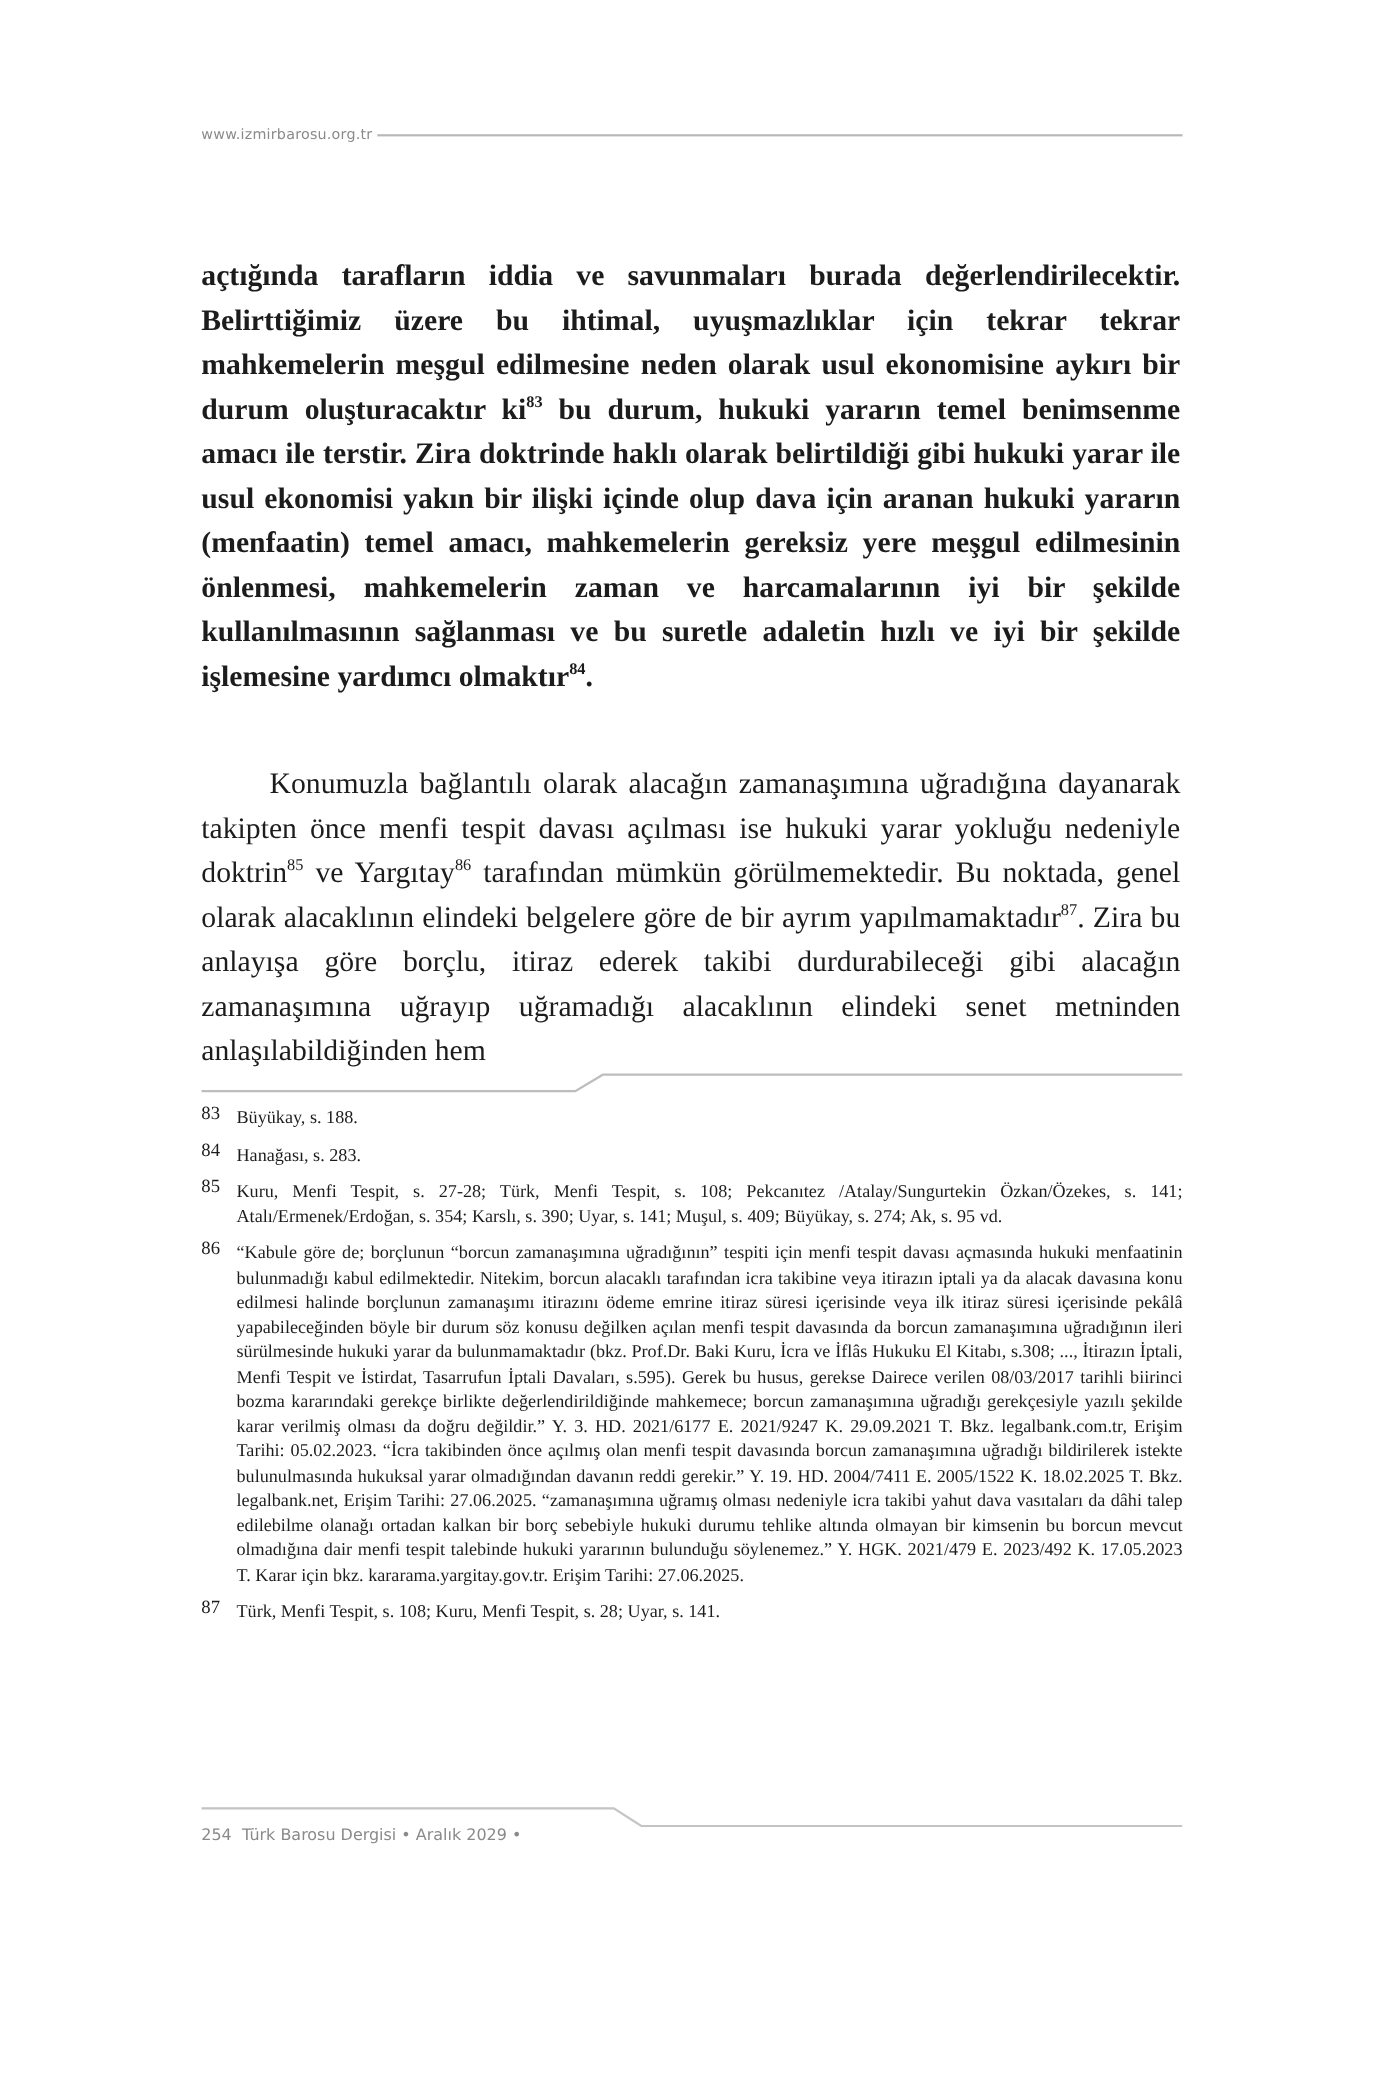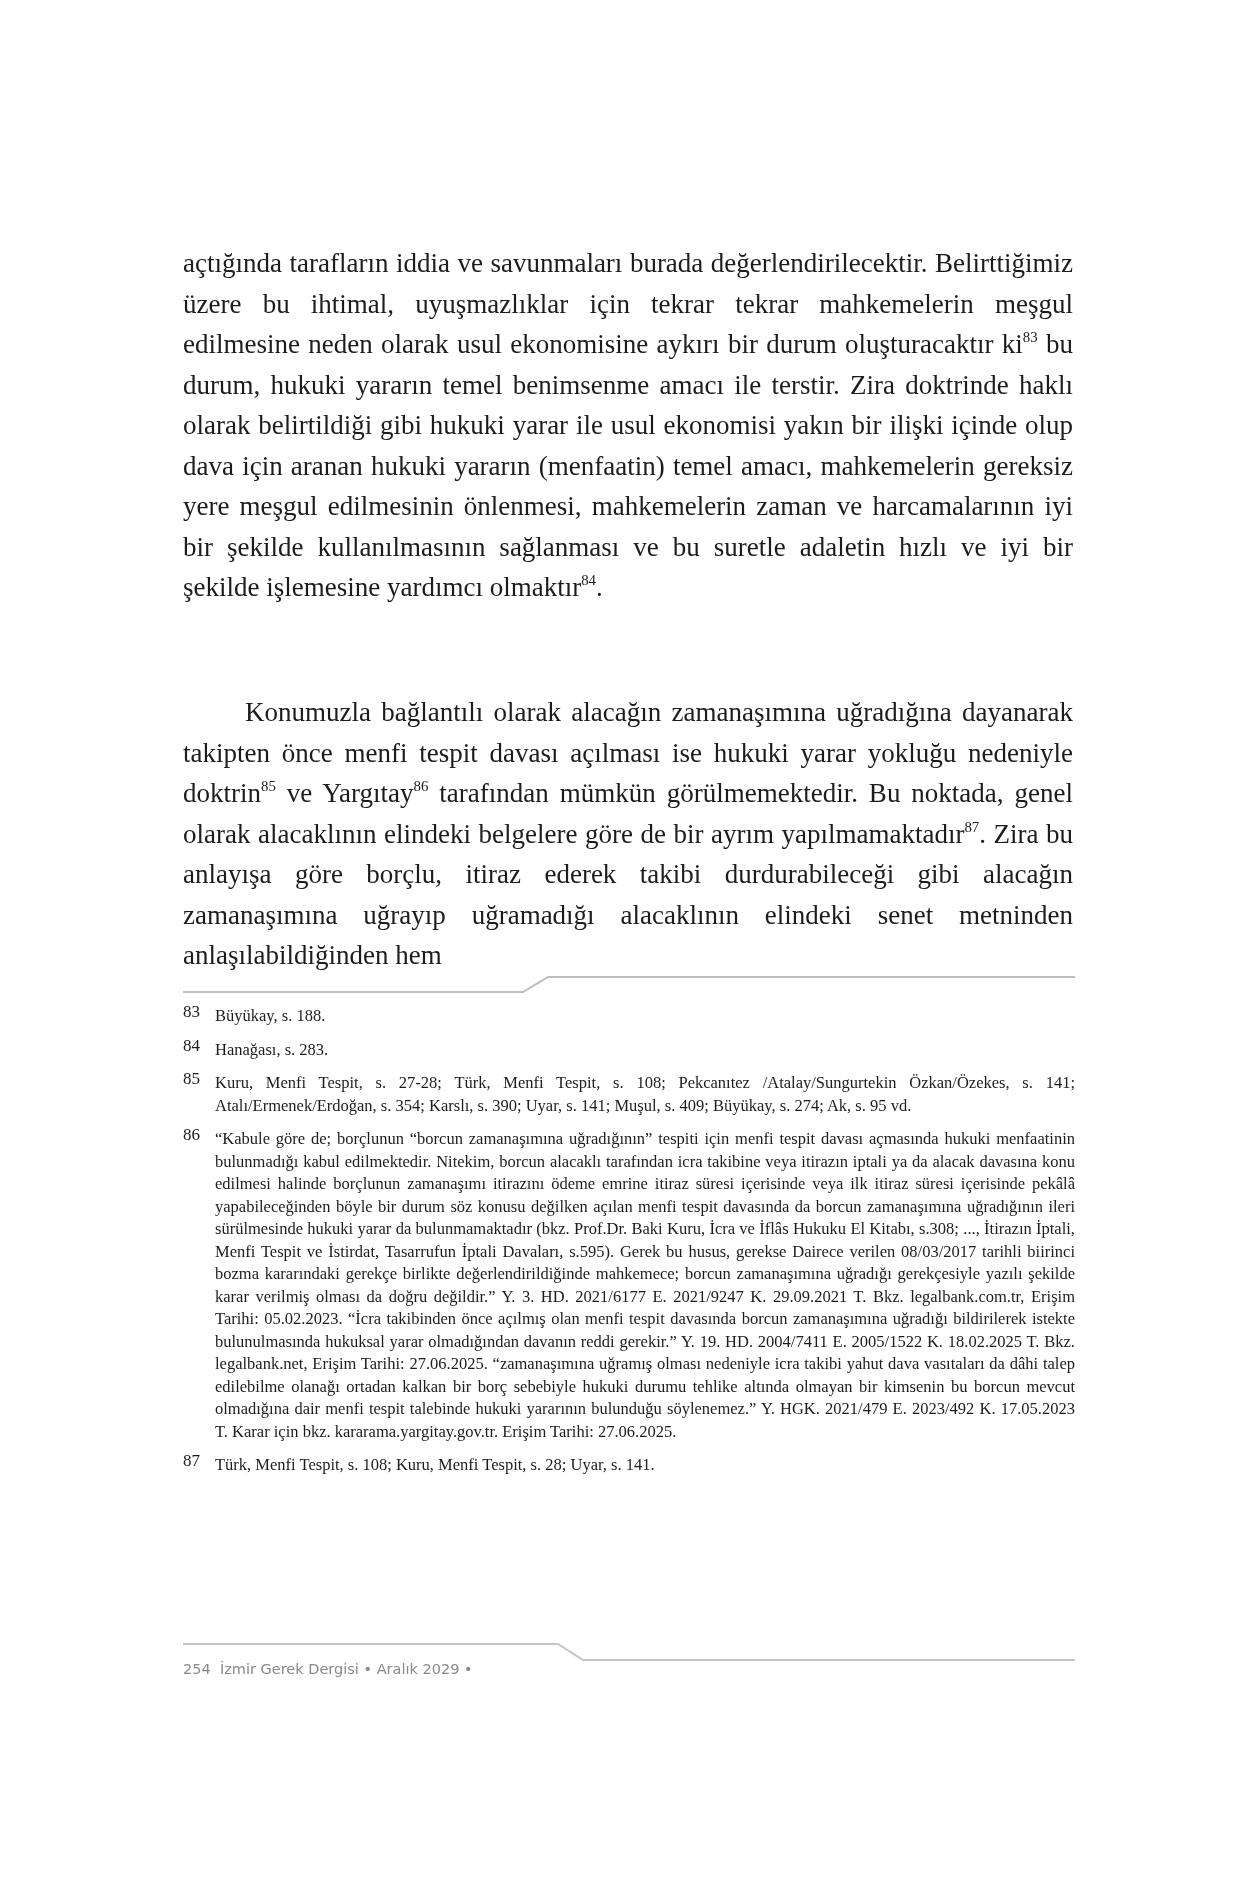--- a/index.html
+++ b/index.html
@@ -6,21 +6,21 @@
   body { width: 1260px; height: 1890px; position: relative; overflow: hidden; }
   .page { position: absolute; left: 0; top: 0; width: 1260px; height: 1890px; }
 
   
   .header { position: absolute; left: 183px; top: 112px; width: 892px; height: 20px; display: flex; align-items: center; }
   .header-url { font-family: "DejaVu Sans", sans-serif; font-size: 13px; color: #8a8a8a; letter-spacing: 0.2px; white-space: nowrap; }
   .header-rule { flex: 1; height: 2px; background: #b8b8b8; margin-left: 4px; margin-top: 2px; }
 
   
   .body-text { position: absolute; left: 183px; width: 890px; font-family: "Liberation Serif", serif; font-size: 27px; line-height: 40.5px; color: #1c1c1c; text-align: justify; }
-  .para1 { top: 243px; }
+  .para1 { top: 230px; font-weight: bold; }
   .para2 { top: 692px; text-indent: 62px; }
   .body-text p { margin: 0; }
   sup { font-size: 0.55em; line-height: 0; vertical-align: 0.75em; }
 
   
   .sep { position: absolute; left: 183px; width: 892px; height: 30px; }
   .sep-top { top: 965px; }
   .sep-bottom { top: 1640px; }
 
   
@@ -30,20 +30,24 @@
   .fn-text { display: block; }
 
   
   .footer { position: absolute; left: 183px; top: 1661px; font-family: "DejaVu Sans", sans-serif; font-size: 14.5px; color: #8a8a8a; white-space: nowrap; }
 </style>
 </head>
 <body>
 
 <div class="page">
 
+  <div class="header">
+    <span class="header-url">www.izmirbarosu.org.tr</span>
+    <span class="header-rule"></span>
+  </div>
 
   <div class="body-text para1">
     <p><span>açtığında tarafların iddia ve savunmaları burada değerlendirilecektir. Belirttiğimiz üzere bu ihtimal, uyuşmazlıklar için tekrar tekrar mahkemelerin meşgul edilmesine neden olarak usul ekonomisine aykırı bir durum oluşturacaktır ki</span><sup>83</sup><span> bu durum, hukuki yararın temel benimsenme amacı ile terstir. Zira doktrinde haklı olarak belirtildiği gibi hukuki yarar ile usul ekonomisi yakın bir ilişki içinde olup dava için aranan hukuki yararın (menfaatin) temel amacı, mahkemelerin gereksiz yere meşgul edilmesinin önlenmesi, mahkemelerin zaman ve harcamalarının iyi bir şekilde kullanılmasının sağlanması ve bu suretle adaletin hızlı ve iyi bir şekilde işlemesine yardımcı olmaktır</span><sup>84</sup><span>.</span></p>
   </div>
 
   <div class="body-text para2">
     <p><span>Konumuzla bağlantılı olarak alacağın zamanaşımına uğradığına dayanarak takipten önce menfi tespit davası açılması ise hukuki yarar yokluğu nedeniyle doktrin</span><sup>85</sup><span> ve Yargıtay</span><sup>86</sup><span> tarafından mümkün görülmemektedir. Bu noktada, genel olarak alacaklının elindeki belgelere göre de bir ayrım yapılmamaktadır</span><sup>87</sup><span>. Zira bu anlayışa göre borçlu, itiraz ederek takibi durdurabileceği gibi alacağın zamanaşımına uğrayıp uğramadığı alacaklının elindeki senet metninden anlaşılabildiğinden hem</span></p>
   </div>
 
   <svg class="sep sep-top" viewBox="0 0 892 30" preserveAspectRatio="none">
@@ -72,19 +76,19 @@
       <span class="fn-text">Türk, Menfi Tespit, s. 108; Kuru, Menfi Tespit, s. 28; Uyar, s. 141.</span>
     </div>
   </div>
 
   <svg class="sep sep-bottom" viewBox="0 0 892 30" preserveAspectRatio="none">
     <polyline points="0,4 375,4 400,20 892,20" fill="none" stroke="#c4c4c4" stroke-width="2"></polyline>
   </svg>
 
   <div class="footer">
     <span>254</span>&nbsp;
-    <span>İzmir Gerek Dergisi</span>
+    <span>Türk Barosu Dergisi</span>
     <span>•</span>
     <span>Aralık 2029</span>
     <span>•</span>
   </div>
 
 </div>
 
 </body></html>

